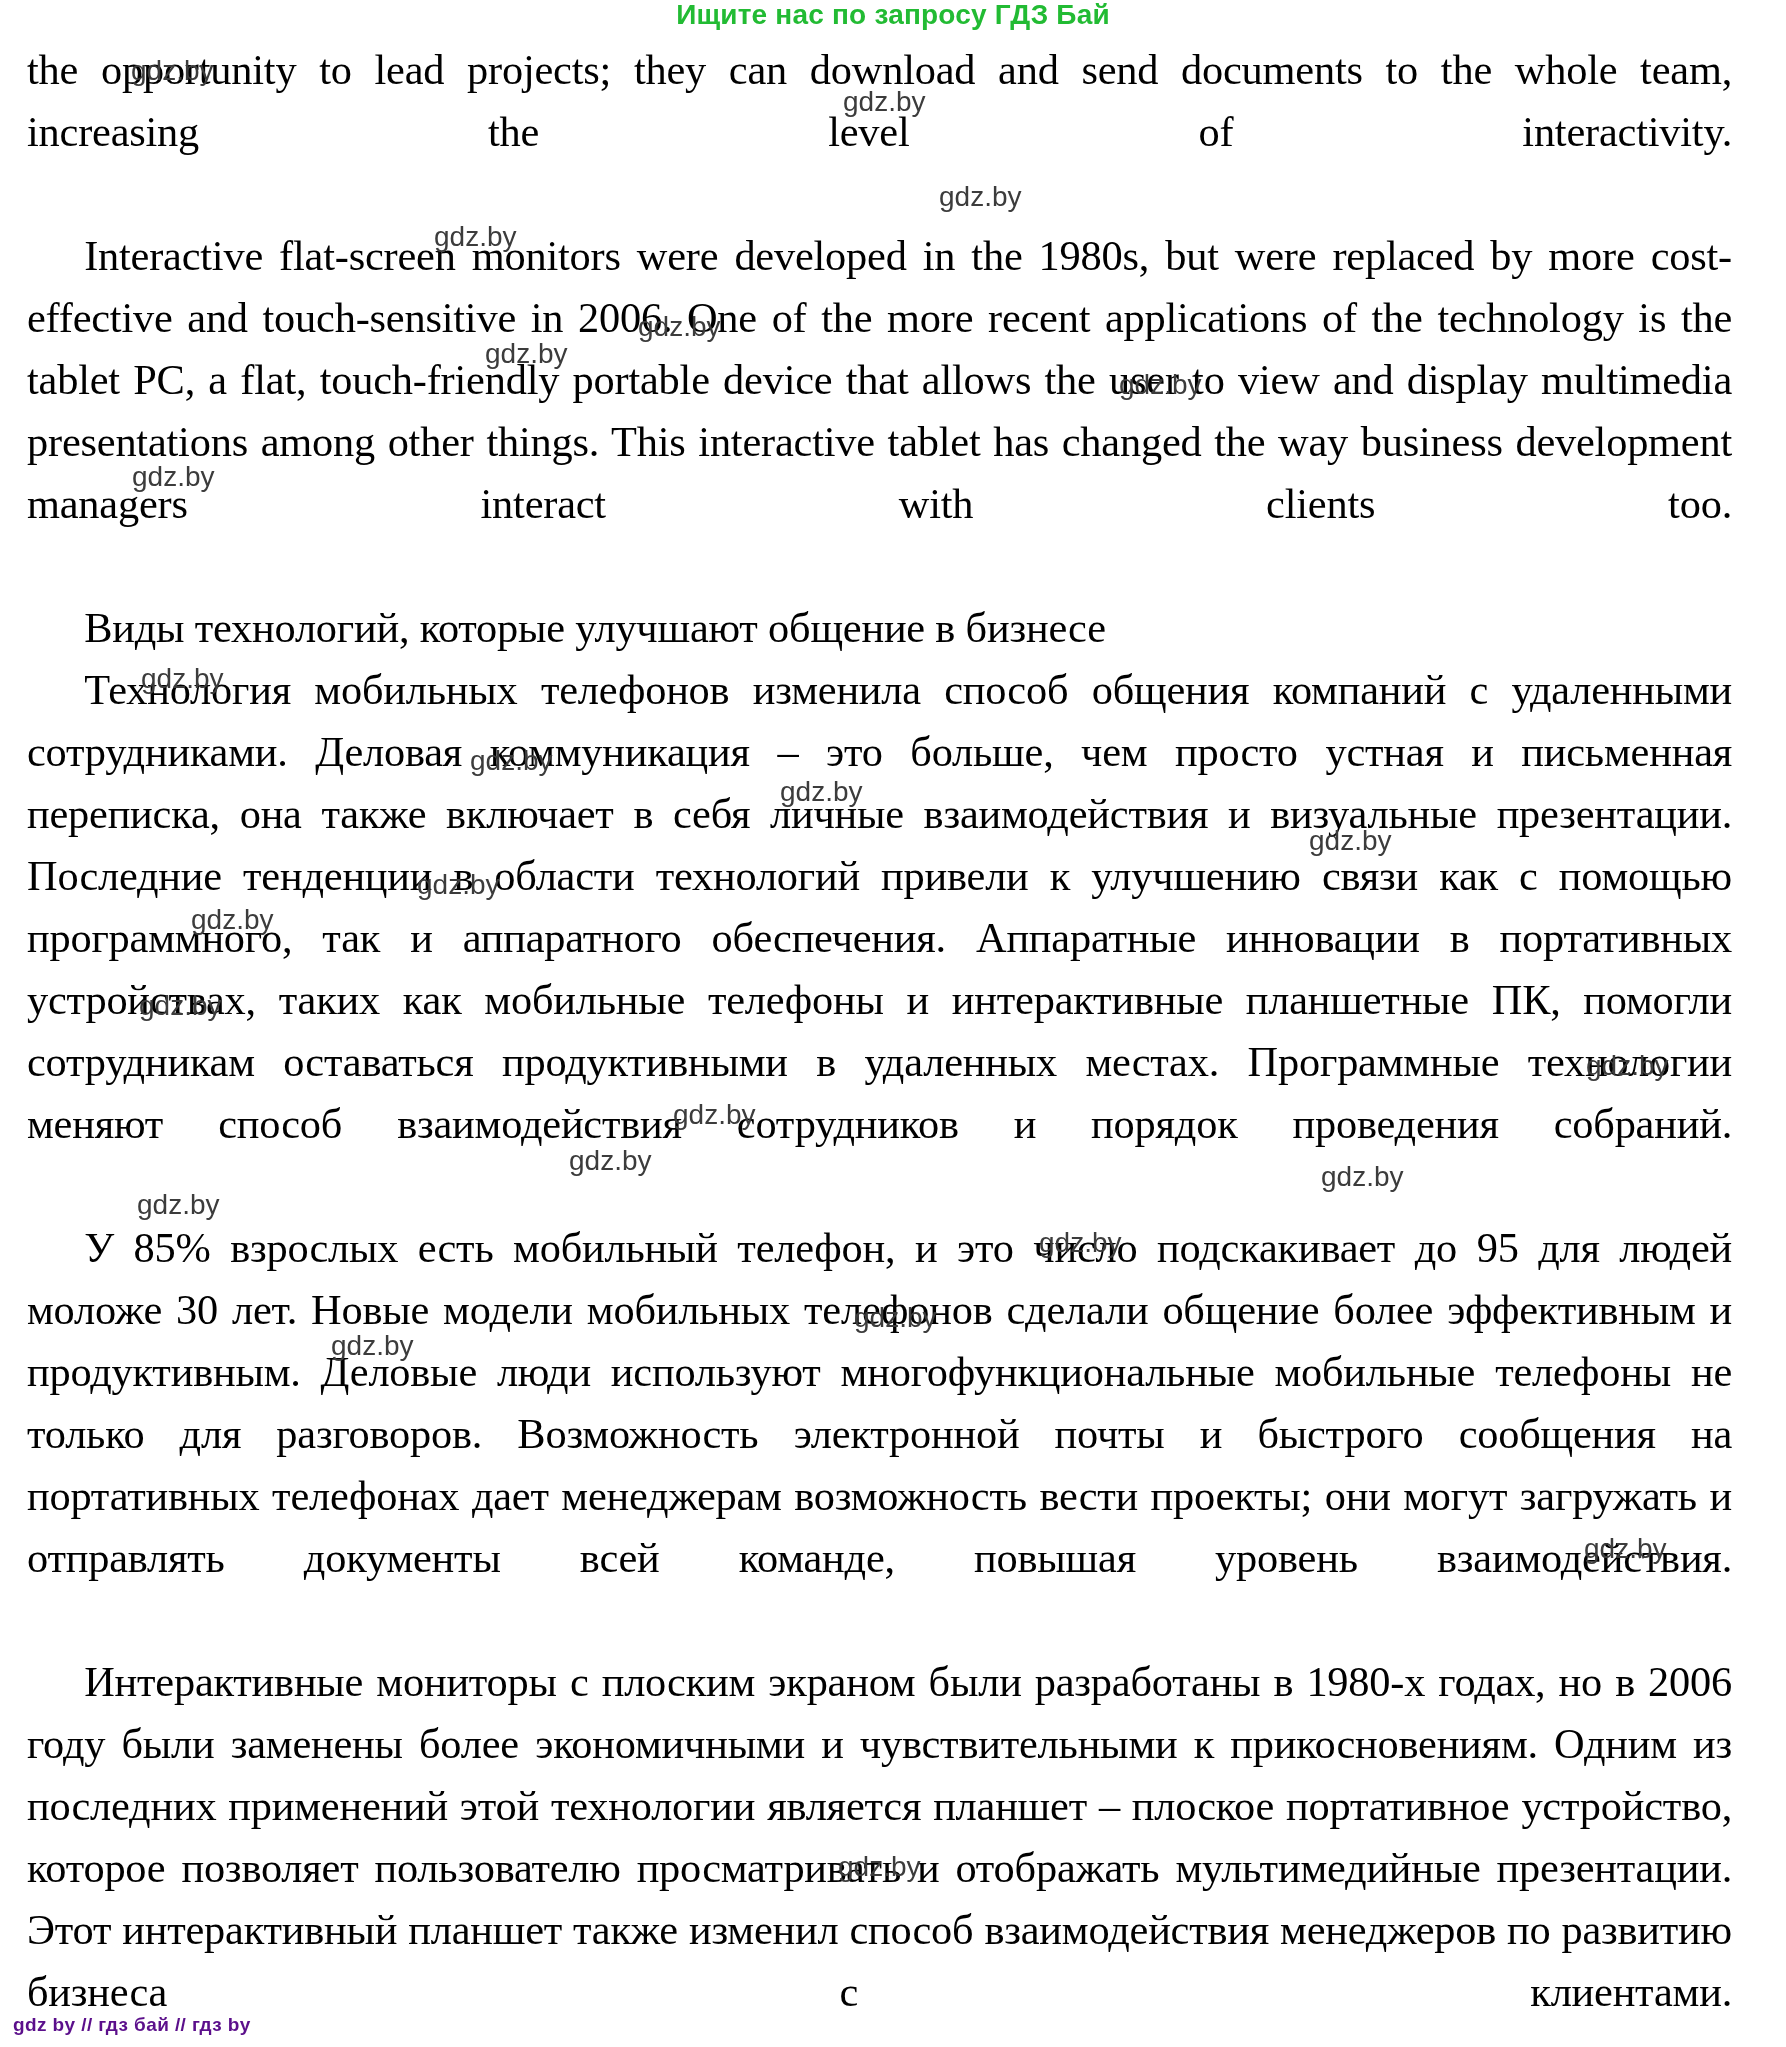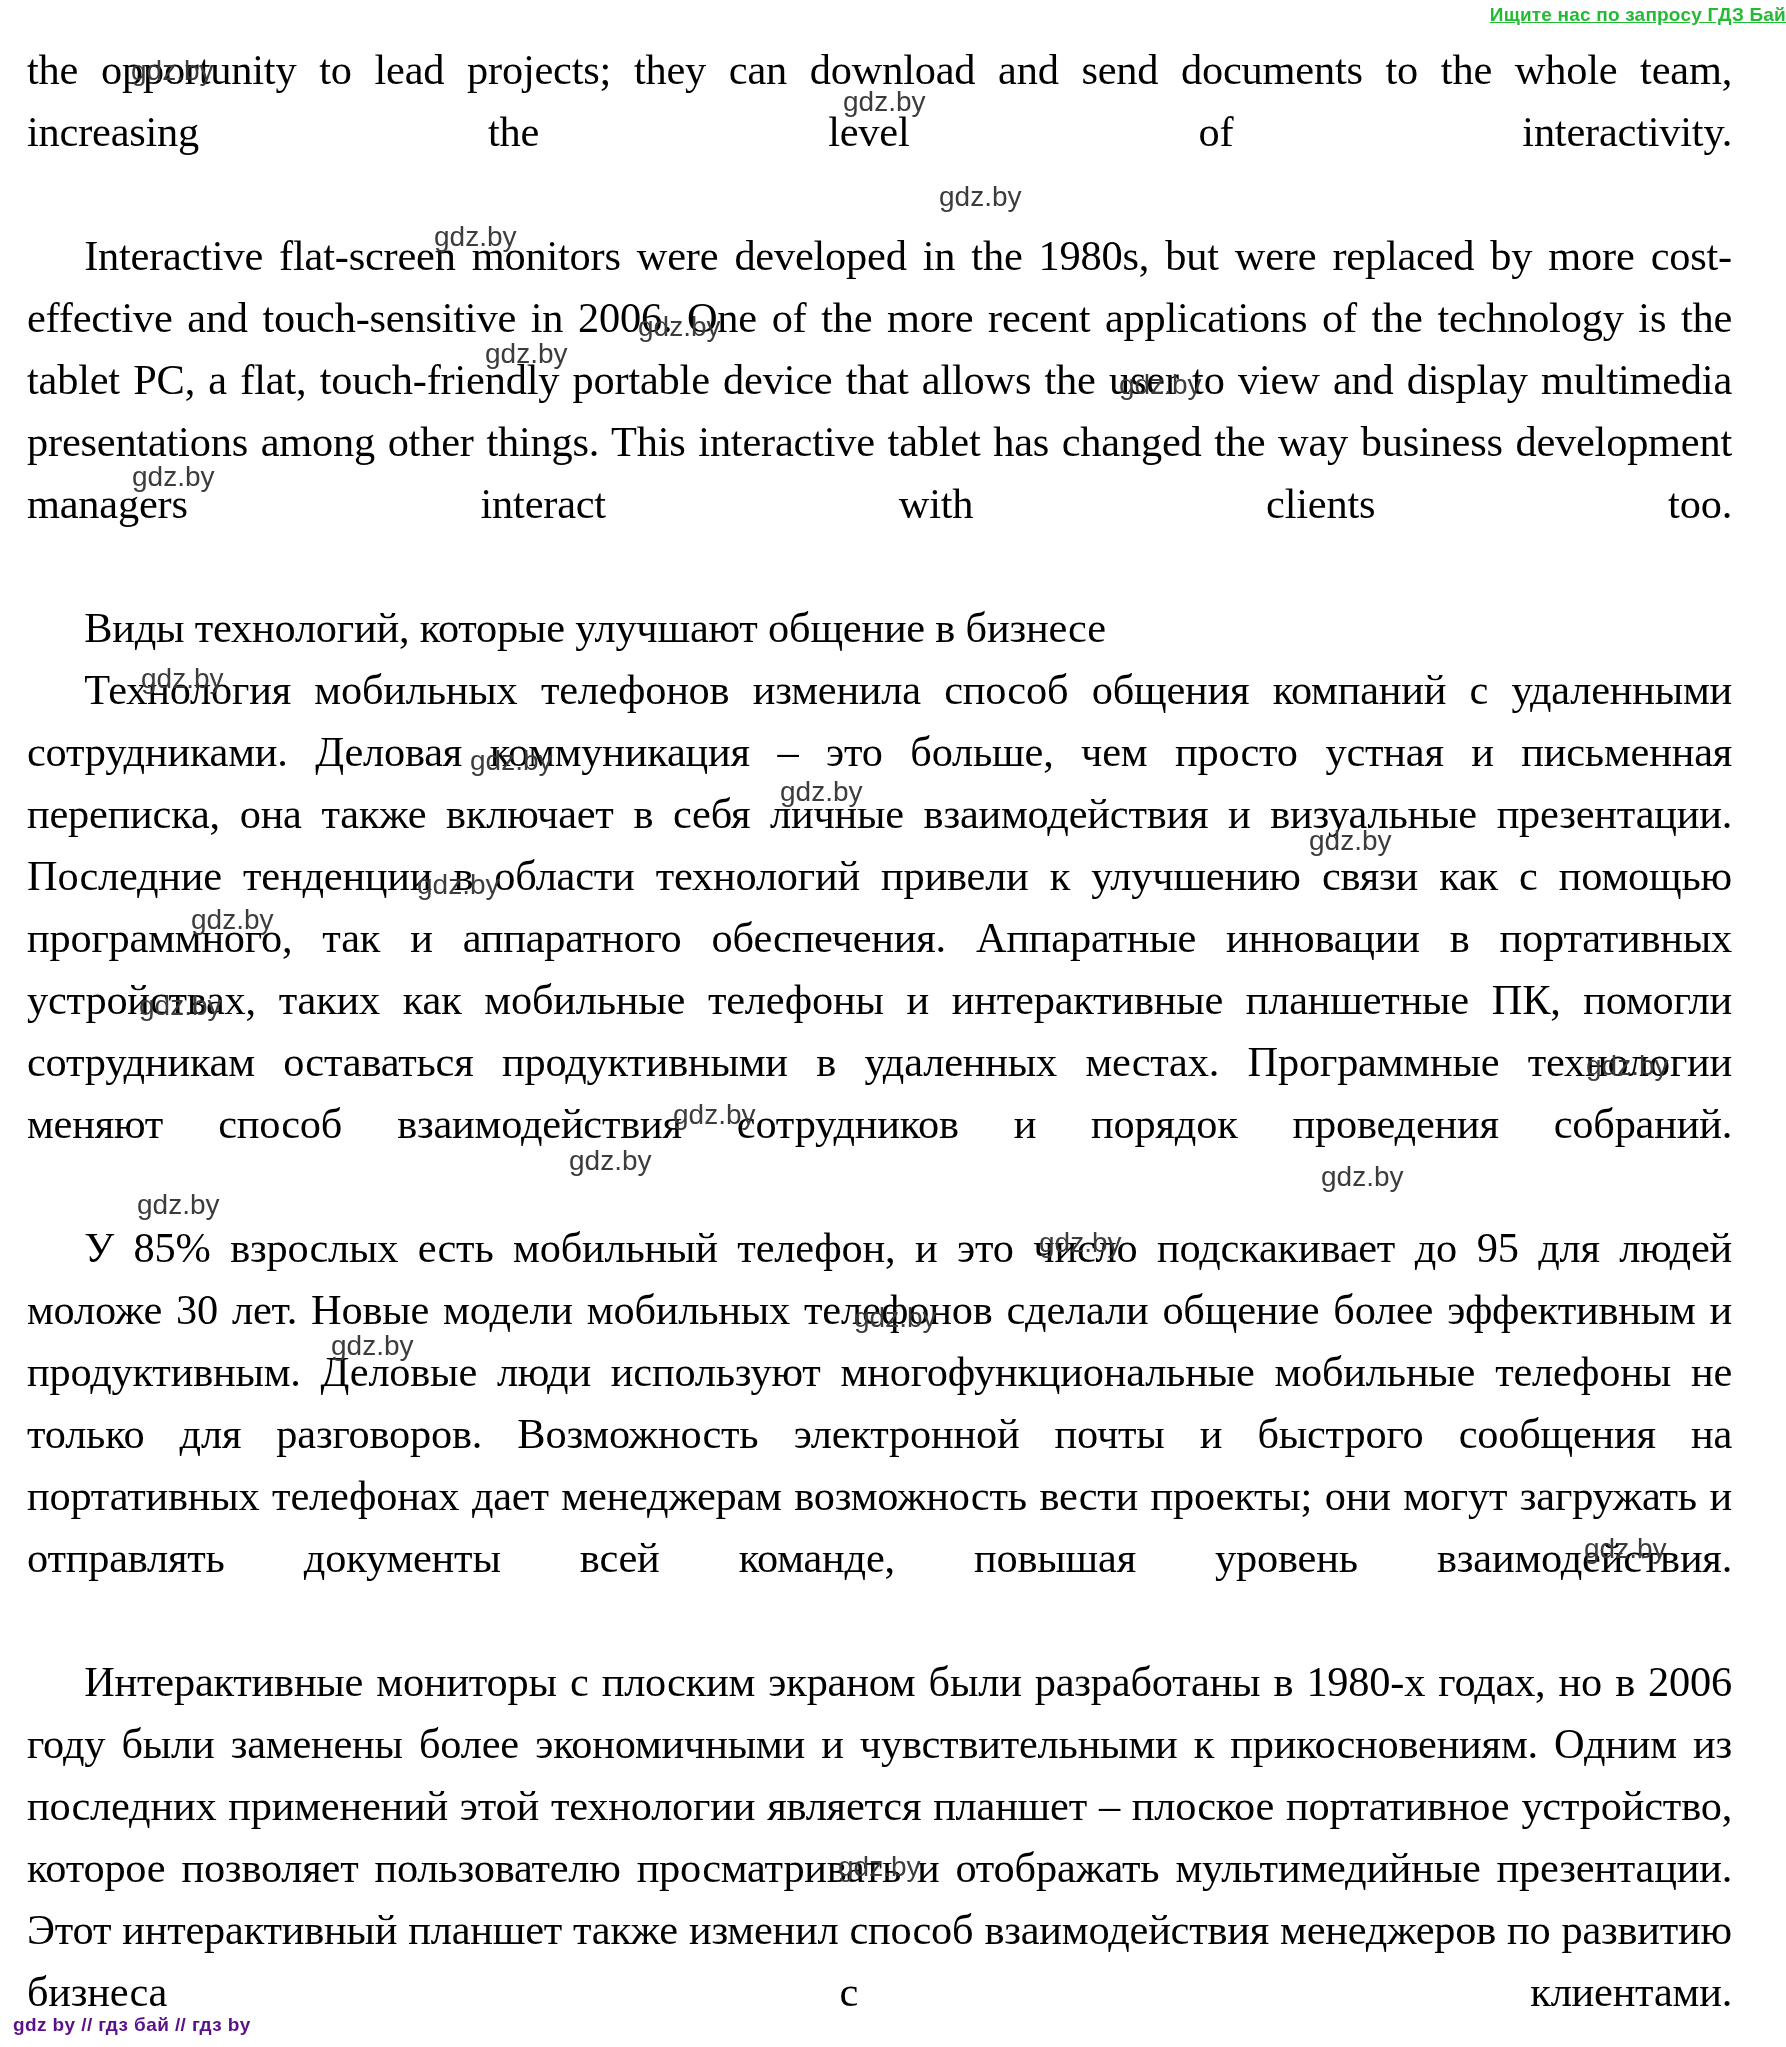--- a/index.html
+++ b/index.html
@@ -15,29 +15,28 @@
     font-family: "Liberation Serif", "DejaVu Serif", serif;
     color: #000000;
   }
 
   
   .site-header {
     position: absolute;
     top: 0px;
     left: 0;
     width: 100%;
-    text-align: right;
+    text-align: center;
     font-family: "Liberation Sans", "DejaVu Sans", sans-serif;
-    font-size: 19px;
+    font-size: 28px;
     font-weight: 700;
     letter-spacing: 0.2px;
     color: #22bb33;
     height: 30px;
     line-height: 30px;
-    text-decoration: underline;
   }
 
   
   .page-body {
     position: absolute;
     top: 39px;
     left: 26.5px;
     width: 1731px;
     z-index: 2;
   }

